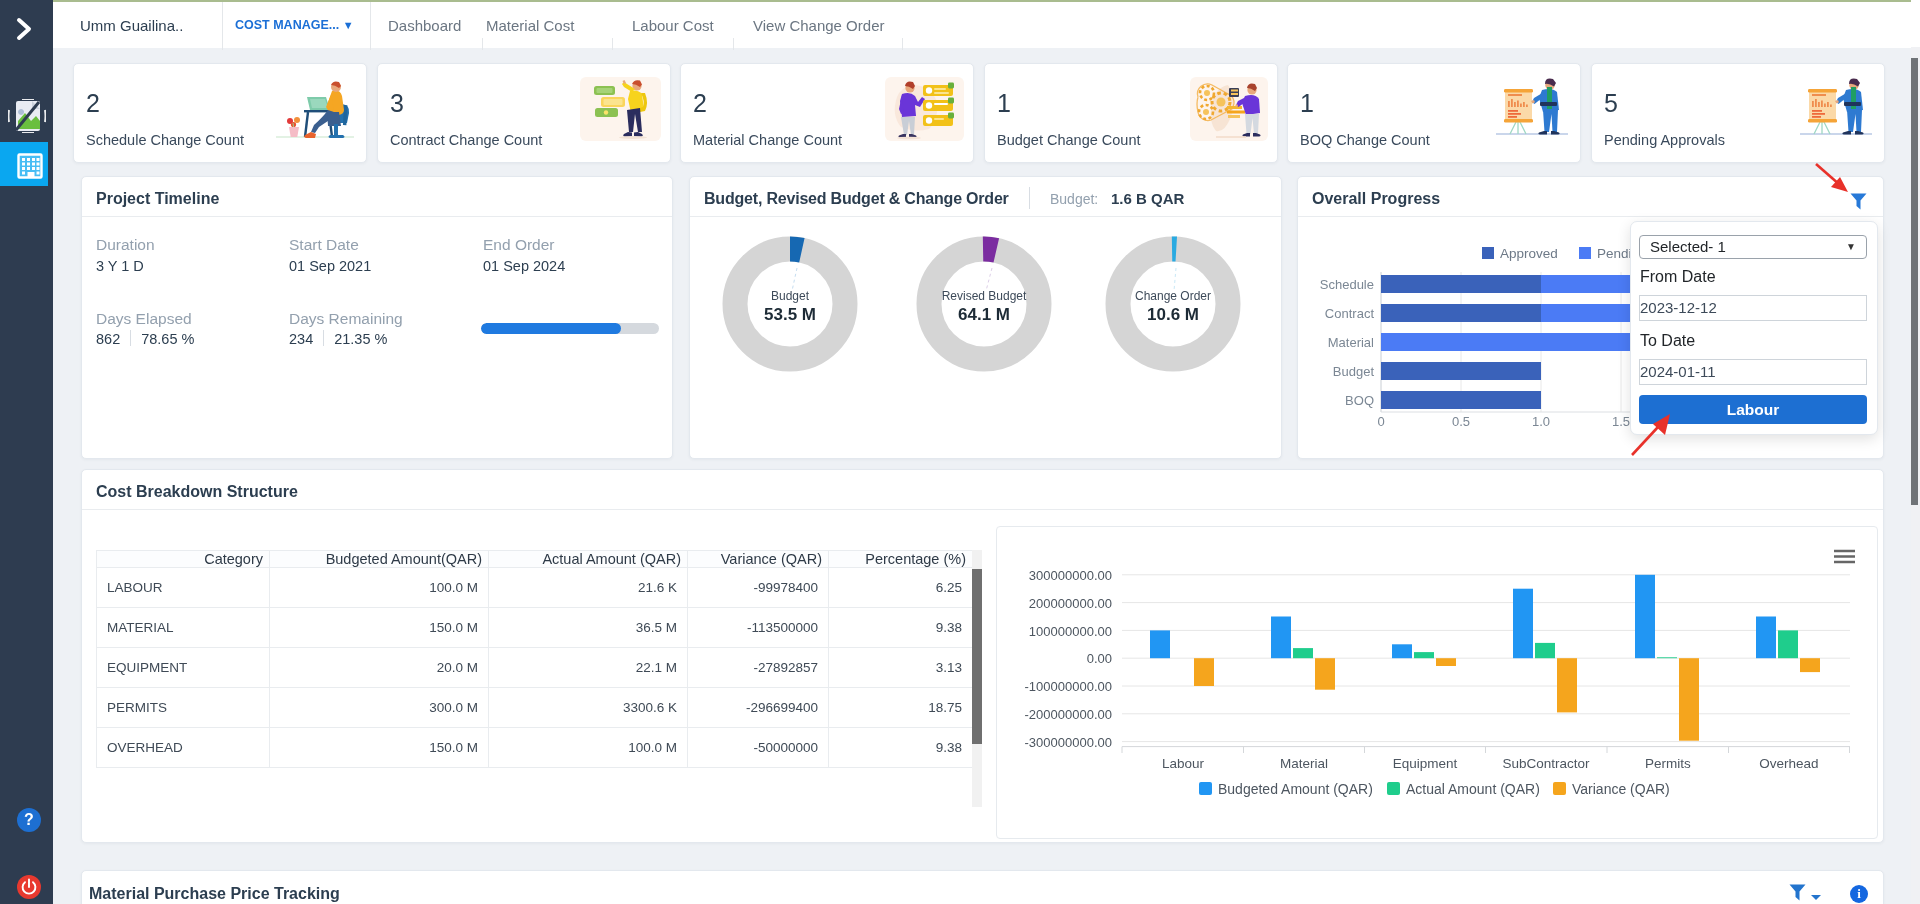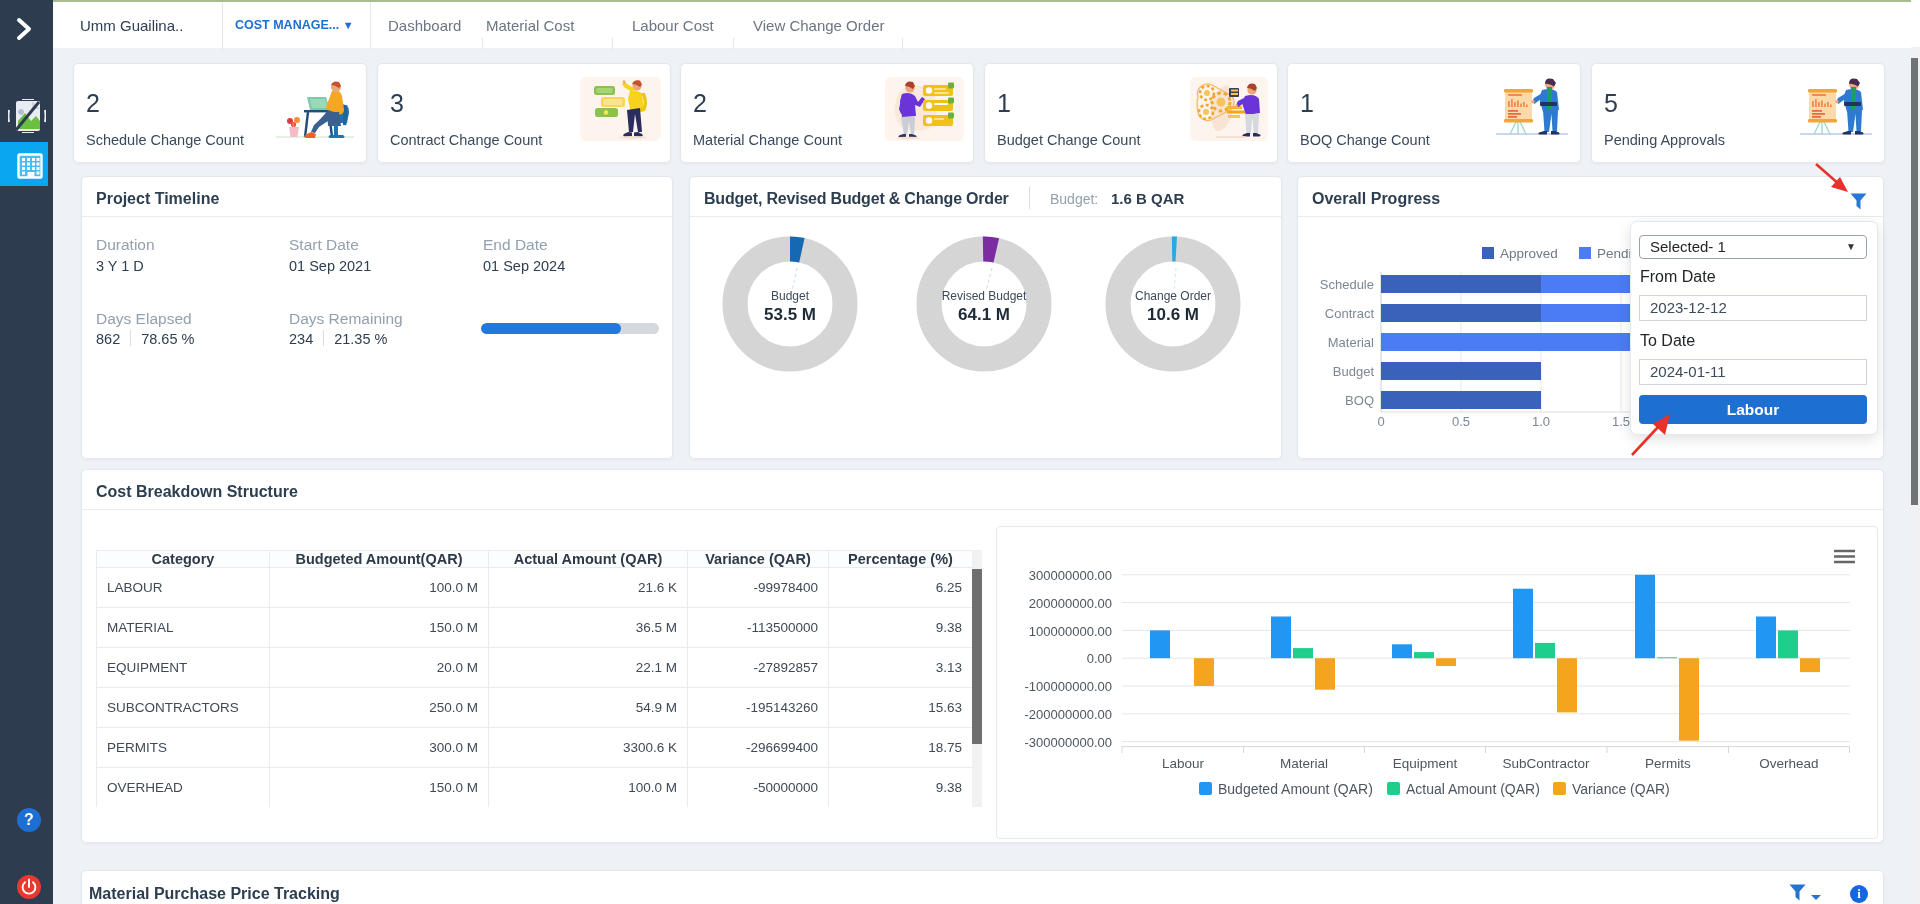--- a/index.html
+++ b/index.html
@@ -26,32 +26,32 @@
   .statimg { position:absolute; right:8px; top:8px; }
   
   .tl-lbl { position:absolute; font-size:15.5px; color:#93a0ae; }
   .tl-val { position:absolute; font-size:14.5px; font-weight:normal; color:#2c3e50; }
   .tl-div { display:inline-block; width:1px; height:16px; background:#d8dde3; margin:0 10px; vertical-align:-2px; }
   
   #cbTable { position:absolute; left:14px; top:80px; width:876px; height:257px; overflow:hidden;
      font-size:13.5px; color:#3f4a56; }
   #cbTable table { border-collapse:collapse; width:876px; table-layout:fixed; }
   #cbTable th, #cbTable td { border:1px solid #e9ecef; padding:0 10px; height:40px; font-weight:normal; text-align:right; white-space:nowrap; overflow:hidden; }
-  #cbTable th { height:16px; text-align:center; font-weight:bold; color:#2e3a47; font-size:14.5px; background:#fcfdfe; padding:0 6px; }
+  #cbTable th { height:16px; text-align:right; font-weight:normal; color:#2e3a47; font-size:14.5px; background:#fcfdfe; padding:0 6px; }
   #cbTable td:first-child { text-align:left; }
   #cbScroll { position:absolute; left:890px; top:80px; width:10px; height:257px; background:#f1f1f1; }
   #cbThumb { position:absolute; left:0; top:19px; width:10px; height:175px; background:#6f6f6f; }
   
   #popup { position:absolute; left:1630px; top:221px; width:248px; height:214px; background:#fff;
      border:1px solid #e3e8ee; border-radius:7px; box-shadow:0 4px 14px rgba(0,0,0,.12); z-index:40; }
   #popup .sel { position:absolute; left:8px; top:13px; width:228px; height:24px; border:1px solid #9aa2ab;
      border-radius:4px; font-size:15px; color:#212529; line-height:22px; padding-left:10px; }
   #popup .plbl { position:absolute; left:9px; font-size:16px; color:#212529; }
   #popup .pinp { position:absolute; left:8px; width:228px; height:26px; border:1px solid #ced4da;
-     font-size:15px; color:#3d4a59; line-height:24px; padding-left:10px; }
+     font-size:15px; color:#3d4a59; line-height:24px; }
   #searchBtn { position:absolute; left:8px; top:173px; width:228px; height:29px; background:#1d6fd2;
      border-radius:4px; color:#fff; font-size:15.5px; font-weight:bold; text-align:center; line-height:29px; }
   svg { display:block; }
 </style>
 </head>
 <body>
 
 <div id="sidebar">
   <svg class="abs" style="left:12px;top:16px" width="24" height="26" viewBox="0 0 24 26">
     <path d="M7 4 L17 13 L7 22" fill="none" stroke="#fff" stroke-width="4" stroke-linecap="round" stroke-linejoin="round"></path>
@@ -303,21 +303,21 @@
   </svg>
 </div>
 
 <div class="card" style="left:81px;top:176px;width:592px;height:283px;">
   <div class="cardhead"></div>
     <div class="cardtitle">Project Timeline</div>
   <div class="tl-lbl" style="left:14px;top:59px">Duration</div>
   <div class="tl-val" style="left:14px;top:81px">3 Y 1 D</div>
   <div class="tl-lbl" style="left:207px;top:59px">Start Date</div>
   <div class="tl-val" style="left:207px;top:81px">01 Sep 2021</div>
-  <div class="tl-lbl" style="left:401px;top:59px">End Date</div>
+  <div class="tl-lbl" style="left:401px;top:59px">End Order</div>
   <div class="tl-val" style="left:401px;top:81px">01 Sep 2024</div>
   <div class="tl-lbl" style="left:14px;top:133px">Days Elapsed</div>
   <div class="tl-val" style="left:14px;top:153px">862<span class="tl-div"></span>78.65 %</div>
   <div class="tl-lbl" style="left:207px;top:133px">Days Remaining</div>
   <div class="tl-val" style="left:207px;top:153px">234<span class="tl-div"></span>21.35 %</div>
   <div class="abs" style="left:399px;top:146px;width:178px;height:11px;border-radius:6px;background:#d5d9de;overflow:hidden;">
     <div style="width:140px;height:11px;border-radius:6px;background:#1f7ae0;"></div>
   </div>
 </div>
 
@@ -433,27 +433,20 @@
             <td>9.38</td>
           </tr>
       <tr>
             <td>EQUIPMENT</td>
             <td>20.0 M</td>
             <td>22.1 M</td>
             <td>-27892857</td>
             <td>3.13</td>
           </tr>
       <tr>
-            <td>SUBCONTRACTORS</td>
-            <td>250.0 M</td>
-            <td>54.9 M</td>
-            <td>-195143260</td>
-            <td>15.63</td>
-          </tr>
-      <tr>
             <td>PERMITS</td>
             <td>300.0 M</td>
             <td>3300.6 K</td>
             <td>-296699400</td>
             <td>18.75</td>
           </tr>
       <tr>
             <td>OVERHEAD</td>
             <td>150.0 M</td>
             <td>100.0 M</td>

